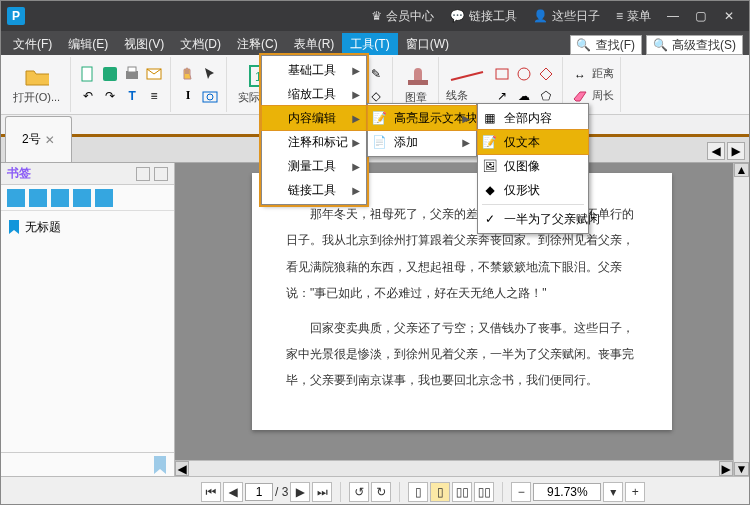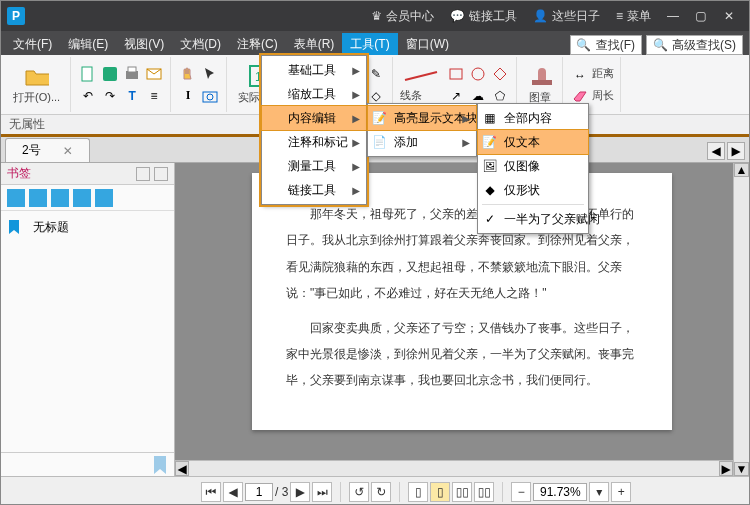--- a/index.html
+++ b/index.html
@@ -23,62 +23,62 @@
 .ribbon .bigbtn{display:flex;flex-direction:column;align-items:center;justify-content:center;gap:2px;padding:2px 4px;cursor:pointer}
 .ribbon .bigbtn .ico{width:24px;height:24px;display:flex;align-items:center;justify-content:center}
 .ribbon .smallrow{display:flex;gap:2px}
 .ribbon .sm{width:20px;height:20px;border:1px solid transparent;display:flex;align-items:center;justify-content:center;cursor:pointer}
 .ribbon .col{display:flex;flex-direction:column;gap:2px}
 .ribbon .lbl-under{font-size:11px;color:#444}
 
 .sub-toolbar{height:22px;background:#f0f0f1;border-bottom:3px solid #a16207;display:flex;align-items:center;padding:0 8px;color:#555}
 
 .tab-row{height:26px;background:#ddd;display:flex;align-items:flex-end;padding:0 4px;border-bottom:1px solid #aaa}
-.tab{background:#f8f8f8;border:1px solid #aaa;border-bottom:none;padding:3px 16px;border-radius:3px 3px 0 0;display:flex;align-items:center;gap:22px;cursor:pointer}
+.tab{background:#f8f8f8;border:1px solid #aaa;border-bottom:none;padding:14px 16px;border-radius:3px 3px 0 0;display:flex;align-items:center;gap:4px;cursor:pointer}
 .tab .close{color:#888;cursor:pointer}
 .tab-row .spacer{flex:1}
 .tab-scroll{display:flex;gap:2px;margin-bottom:2px}
 .tab-scroll .sbtn{width:18px;height:18px;border:1px solid #aaa;background:#eee;display:flex;align-items:center;justify-content:center;cursor:pointer}
 
 .main{display:flex;height:313px;background:#fff}
 .sidebar{width:174px;background:#fafafa;border-right:1px solid #bbb;display:flex;flex-direction:column}
 .side-hdr{height:22px;background:#efefef;border-bottom:1px solid #ccc;display:flex;align-items:center;padding:0 6px;justify-content:space-between}
-.side-hdr .t{font-weight:normal;color:#be185d}
+.side-hdr .t{font-weight:bold;color:#8b5cf6}
 .side-hdr .cfg{display:flex;gap:4px}
 .side-hdr .ib{width:14px;height:14px;border:1px solid #aaa;cursor:pointer}
 .side-tools{height:26px;display:flex;align-items:center;gap:4px;padding:0 6px;border-bottom:1px solid #ddd}
 .side-tools .sb{width:18px;height:18px;background:#1296db;opacity:.85;cursor:pointer}
 .bookmarks{flex:1;padding:6px}
-.bookmarks .bm{display:flex;align-items:flex-start;gap:12px;padding:2px 0;cursor:pointer}
+.bookmarks .bm{display:flex;align-items:flex-start;gap:4px;padding:2px 0;cursor:pointer}
 .side-footer{height:24px;border-top:1px solid #ccc;display:flex;align-items:center;justify-content:flex-end;padding:0 6px}
 .side-footer .bmk{width:16px;height:20px}
 
 .doc-area{flex:1;background:#8c8c8c;position:relative;display:flex;align-items:flex-start;justify-content:center;overflow:hidden}
 .doc-scroll-v{position:absolute;right:0;top:0;bottom:0;width:16px;background:#e8e8e8;border-left:1px solid #bbb}
 .doc-scroll-v .arrow{height:14px;background:#ddd;border:1px solid #aaa;display:flex;align-items:center;justify-content:center;cursor:pointer}
 .doc-scroll-v .track{flex:1}
 .doc-scroll-h{position:absolute;left:0;right:16px;bottom:0;height:16px;background:#e8e8e8;border-top:1px solid #bbb;display:flex}
 .doc-scroll-h .arrow{width:14px;background:#ddd;border:1px solid #aaa;display:flex;align-items:center;justify-content:center;cursor:pointer}
 .page{width:420px;background:#fff;margin-top:10px;box-shadow:0 2px 4px rgba(0,0,0,.3);padding:28px 34px;color:#333;font-size:13px;line-height:2.2}
 .page p{text-indent:2em;margin-bottom:8px}
 
 .menu-popup{position:absolute;background:#fff;border:1px solid #888;box-shadow:2px 2px 4px rgba(0,0,0,.3);z-index:10;padding:2px 0}
 .menu-popup .mi{height:24px;display:flex;align-items:center;padding:0 24px 0 26px;cursor:pointer;position:relative;white-space:nowrap}
-.menu-popup .mi.hl{background:#fdba74;outline:1px solid #e0951f}
+.menu-popup .mi.hl{background:#eab308;outline:1px solid #e0951f}
 .menu-popup .mi .arrow{position:absolute;right:6px;font-size:10px;color:#555}
 .menu-popup .mi .mico{position:absolute;left:4px;width:16px;height:16px;display:flex;align-items:center;justify-content:center}
 .menu-popup .sep{height:1px;background:#ddd;margin:2px 4px}
 
 .orange-box{outline:2px solid #e0951f}
 .orange-box2{outline:2px solid #e0951f}
 
 .status{height:30px;background:#efefef;border-top:1px solid #bbb;display:flex;align-items:center;padding:0 6px;gap:4px;color:#333}
 .status .grp{display:flex;align-items:center;gap:2px}
 .status .sbtn{width:20px;height:20px;border:1px solid #bbb;background:#fff;display:flex;align-items:center;justify-content:center;cursor:pointer}
-.status .zoom-in{width:54px;height:18px;border:1px solid #aaa;text-align:center}
+.status .zoom-in{width:68px;height:18px;border:1px solid #aaa;text-align:center}
 .status .sep{width:1px;height:20px;background:#ccc;margin:0 4px}
 .status .wide-spacer{flex:0 0 190px}
 input{font-family:inherit}
 svg{display:block}
 </style>
 </head>
 <body>
 
 <div class="titlebar">
   <div class="logo">P</div>
@@ -216,62 +216,62 @@
         </div>
         <div class="smallrow">
           <div class="sm">🖼</div>
           <div class="sm" style="border:1px solid #c33;color:#c33;font-weight:bold">T</div>
           <div class="sm" style="background:#fc3;font-weight:bold">T</div>
           <div class="sm">◇</div>
         </div>
       </div>
     </div>
   <div class="group">
-      <div class="col">
-        <div class="sm" style="width:40px">
-          <svg width="40" height="16">
-            <line x1="4" y1="12" x2="36" y2="4" stroke="#c33" stroke-width="2"></line>
-          </svg>
-        </div>
-        <span class="lbl-under">线条</span>
-      </div>
-      <div class="col">
-        <div class="smallrow">
-          <div class="sm">
-            <svg width="16" height="16">
-              <rect x="2" y="3" width="12" height="10" stroke="#c33" fill="none"></rect>
-            </svg>
-          </div>
-          <div class="sm">
-            <svg width="16" height="16">
-              <circle cx="8" cy="8" r="6" stroke="#c33" fill="none"></circle>
-            </svg>
-          </div>
-          <div class="sm">
-            <svg width="16" height="16">
-              <polygon points="8,2 14,8 8,14 2,8" stroke="#c33" fill="none"></polygon>
-            </svg>
-          </div>
-        </div>
-        <div class="smallrow">
-          <div class="sm">↗</div>
-          <div class="sm">☁</div>
-          <div class="sm">⬠</div>
-        </div>
-      </div>
-    </div>
-  <div class="group">
       <div class="bigbtn">
         <div class="ico">
           <svg width="28" height="24">
             <rect x="4" y="16" width="20" height="5" fill="#a66"></rect>
             <path d="M10 16V8a4 4 0 018 0v8" fill="#c88"></path>
           </svg>
         </div>
         <span class="lbl-under">图章</span>
+      </div>
+    </div>
+  <div class="group">
+      <div class="col">
+        <div class="sm" style="width:40px">
+          <svg width="40" height="16">
+            <line x1="4" y1="12" x2="36" y2="4" stroke="#c33" stroke-width="2"></line>
+          </svg>
+        </div>
+        <span class="lbl-under">线条</span>
+      </div>
+      <div class="col">
+        <div class="smallrow">
+          <div class="sm">
+            <svg width="16" height="16">
+              <rect x="2" y="3" width="12" height="10" stroke="#c33" fill="none"></rect>
+            </svg>
+          </div>
+          <div class="sm">
+            <svg width="16" height="16">
+              <circle cx="8" cy="8" r="6" stroke="#c33" fill="none"></circle>
+            </svg>
+          </div>
+          <div class="sm">
+            <svg width="16" height="16">
+              <polygon points="8,2 14,8 8,14 2,8" stroke="#c33" fill="none"></polygon>
+            </svg>
+          </div>
+        </div>
+        <div class="smallrow">
+          <div class="sm">↗</div>
+          <div class="sm">☁</div>
+          <div class="sm">⬠</div>
+        </div>
       </div>
     </div>
   <div class="group">
       <div class="col">
         <div class="smallrow">
           <div class="sm">↔</div>
           <span class="lbl-under" style="align-self:center">距离</span>
         </div>
         <div class="smallrow">
           <div class="sm">

